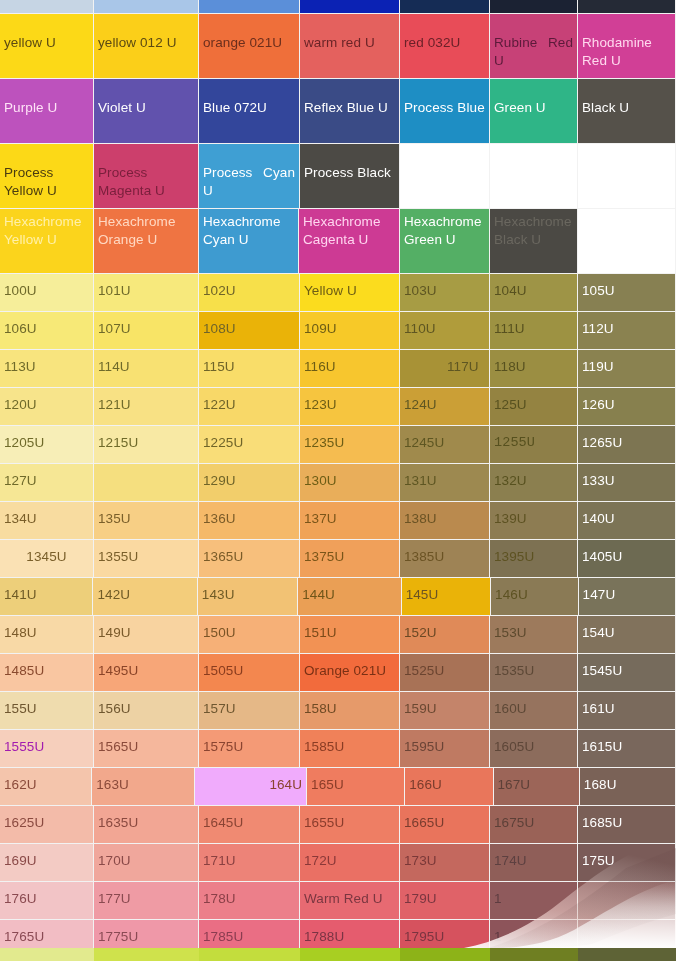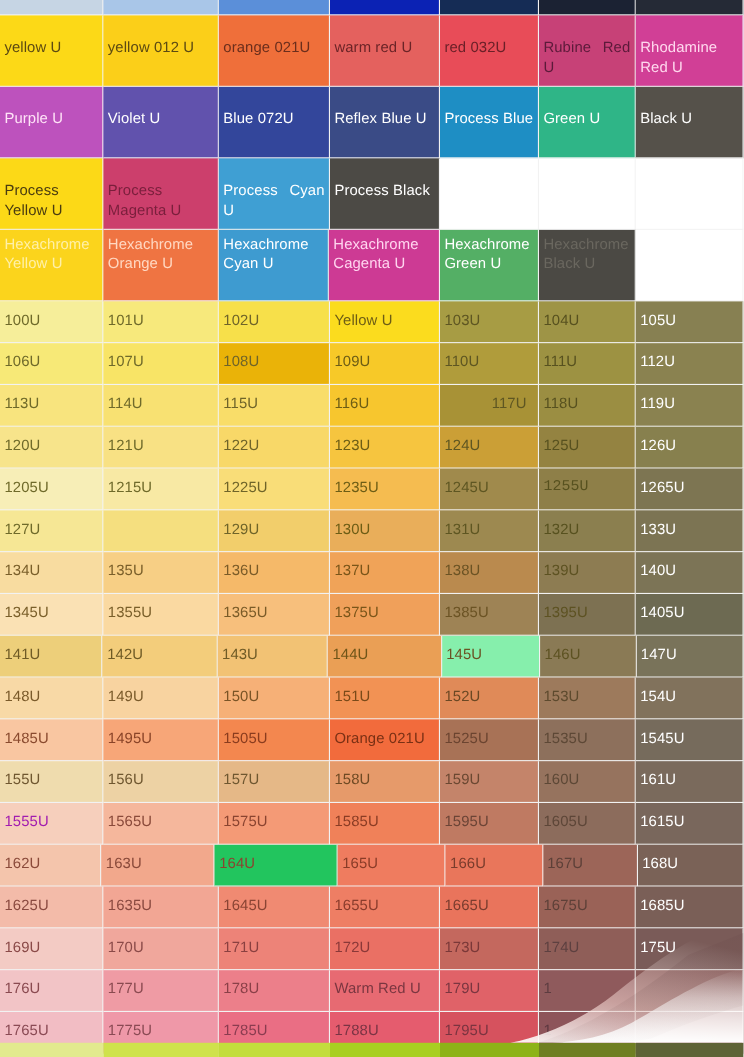--- a/index.html
+++ b/index.html
@@ -381,21 +381,21 @@
         </div>
         <div class="cell c5" style="width: 88px; background: rgb(141, 124, 82);">
           <span class="lbl" style="color: rgb(93, 82, 34);">139U</span>
         </div>
         <div class="cell c6" style="width: 98px; background: rgb(124, 116, 86);">
           <span class="lbl" style="color: rgb(255, 255, 255);">140U</span>
         </div>
       </div>
       <div class="row row-swatch">
         <div class="cell c0" style="width: 94px; background: rgb(250, 225, 180);">
-          <span class="lbl" style="color: rgb(122, 95, 42);">1345U</span>
+          <span class="lbl" style="color: rgb(122, 95, 42); text-align: center;">1345U</span>
         </div>
         <div class="cell c1" style="width: 105px; background: rgb(250, 217, 161);">
           <span class="lbl" style="color: rgb(122, 95, 42);">1355U</span>
         </div>
         <div class="cell c2" style="width: 101px; background: rgb(247, 191, 124);">
           <span class="lbl" style="color: rgb(122, 91, 40);">1365U</span>
         </div>
         <div class="cell c3" style="width: 100px; background: rgb(240, 160, 90);">
           <span class="lbl" style="color: rgb(122, 85, 25);">1375U</span>
         </div>
@@ -415,21 +415,21 @@
         </div>
         <div class="cell c1" style="width: 105px; background: rgb(243, 205, 123);">
           <span class="lbl" style="color: rgb(111, 91, 38);">142U</span>
         </div>
         <div class="cell c2" style="width: 101px; background: rgb(242, 194, 116);">
           <span class="lbl" style="color: rgb(111, 91, 38);">143U</span>
         </div>
         <div class="cell c3" style="width: 104px; background: rgb(234, 159, 85);">
           <span class="lbl" style="color: rgb(111, 85, 25);">144U</span>
         </div>
-        <div class="cell c4" style="width: 90px; background: #86efac;">
+        <div class="cell c4" style="width: 90px; background: #eab308;">
           <span class="lbl" style="color: rgb(107, 83, 36);">145U</span>
         </div>
         <div class="cell c5" style="width: 88px; background: rgb(138, 122, 85);">
           <span class="lbl" style="color: rgb(93, 82, 34);">146U</span>
         </div>
         <div class="cell c6" style="width: 98px; background: rgb(121, 115, 90);">
           <span class="lbl" style="color: rgb(255, 255, 255);">147U</span>
         </div>
       </div>
       <div class="row row-swatch">
@@ -524,21 +524,21 @@
           <span class="lbl" style="color: rgb(255, 255, 255);">1615U</span>
         </div>
       </div>
       <div class="row row-swatch">
         <div class="cell c0" style="width: 94px; background: rgb(244, 197, 172);">
           <span class="lbl" style="color: rgb(138, 74, 58);">162U</span>
         </div>
         <div class="cell c1" style="width: 105px; background: rgb(242, 168, 140);">
           <span class="lbl" style="color: rgb(138, 74, 58);">163U</span>
         </div>
-        <div class="cell c2" style="width: 114px; background: #22c55e;">
+        <div class="cell c2" style="width: 114px; background: #f0abfc; text-align: right;">
           <span class="lbl" style="color: rgb(138, 68, 48);">164U</span>
         </div>
         <div class="cell c3" style="width: 100px; background: rgb(239, 124, 95);">
           <span class="lbl" style="color: rgb(138, 60, 40);">165U</span>
         </div>
         <div class="cell c4" style="width: 90px; background: rgb(233, 118, 91);">
           <span class="lbl" style="color: rgb(122, 60, 44);">166U</span>
         </div>
         <div class="cell c5" style="width: 88px; background: rgb(156, 101, 88);">
           <span class="lbl" style="color: rgb(93, 64, 56);">167U</span>

